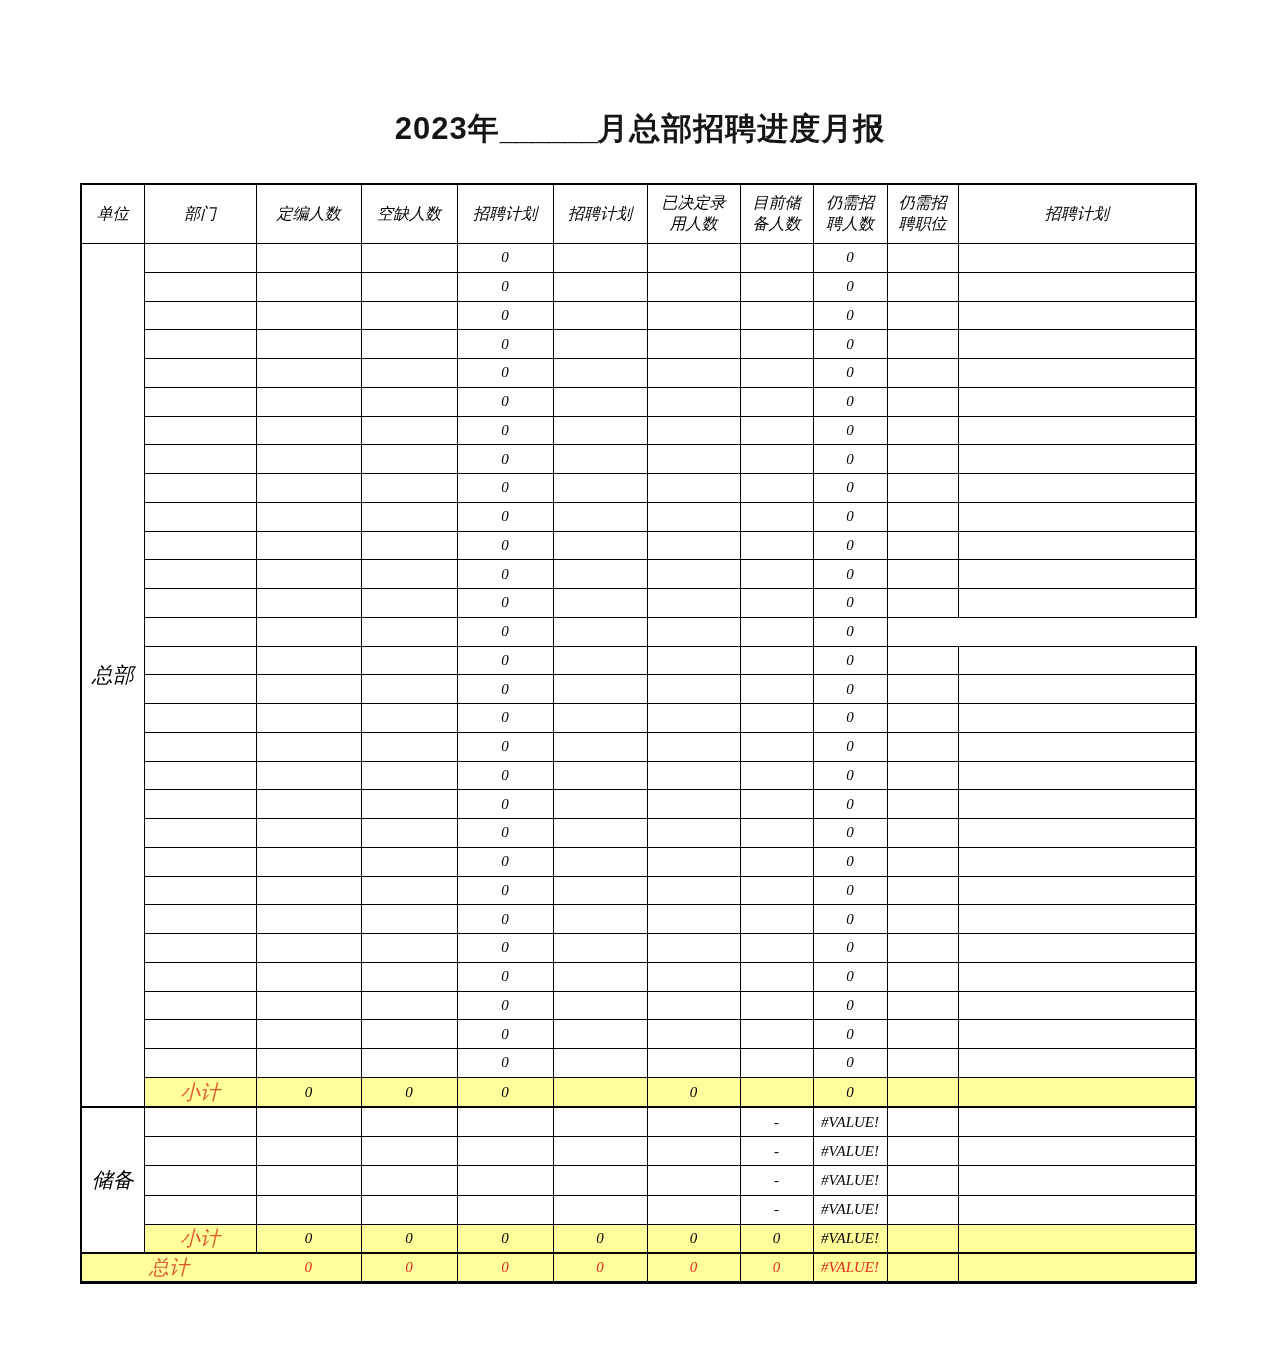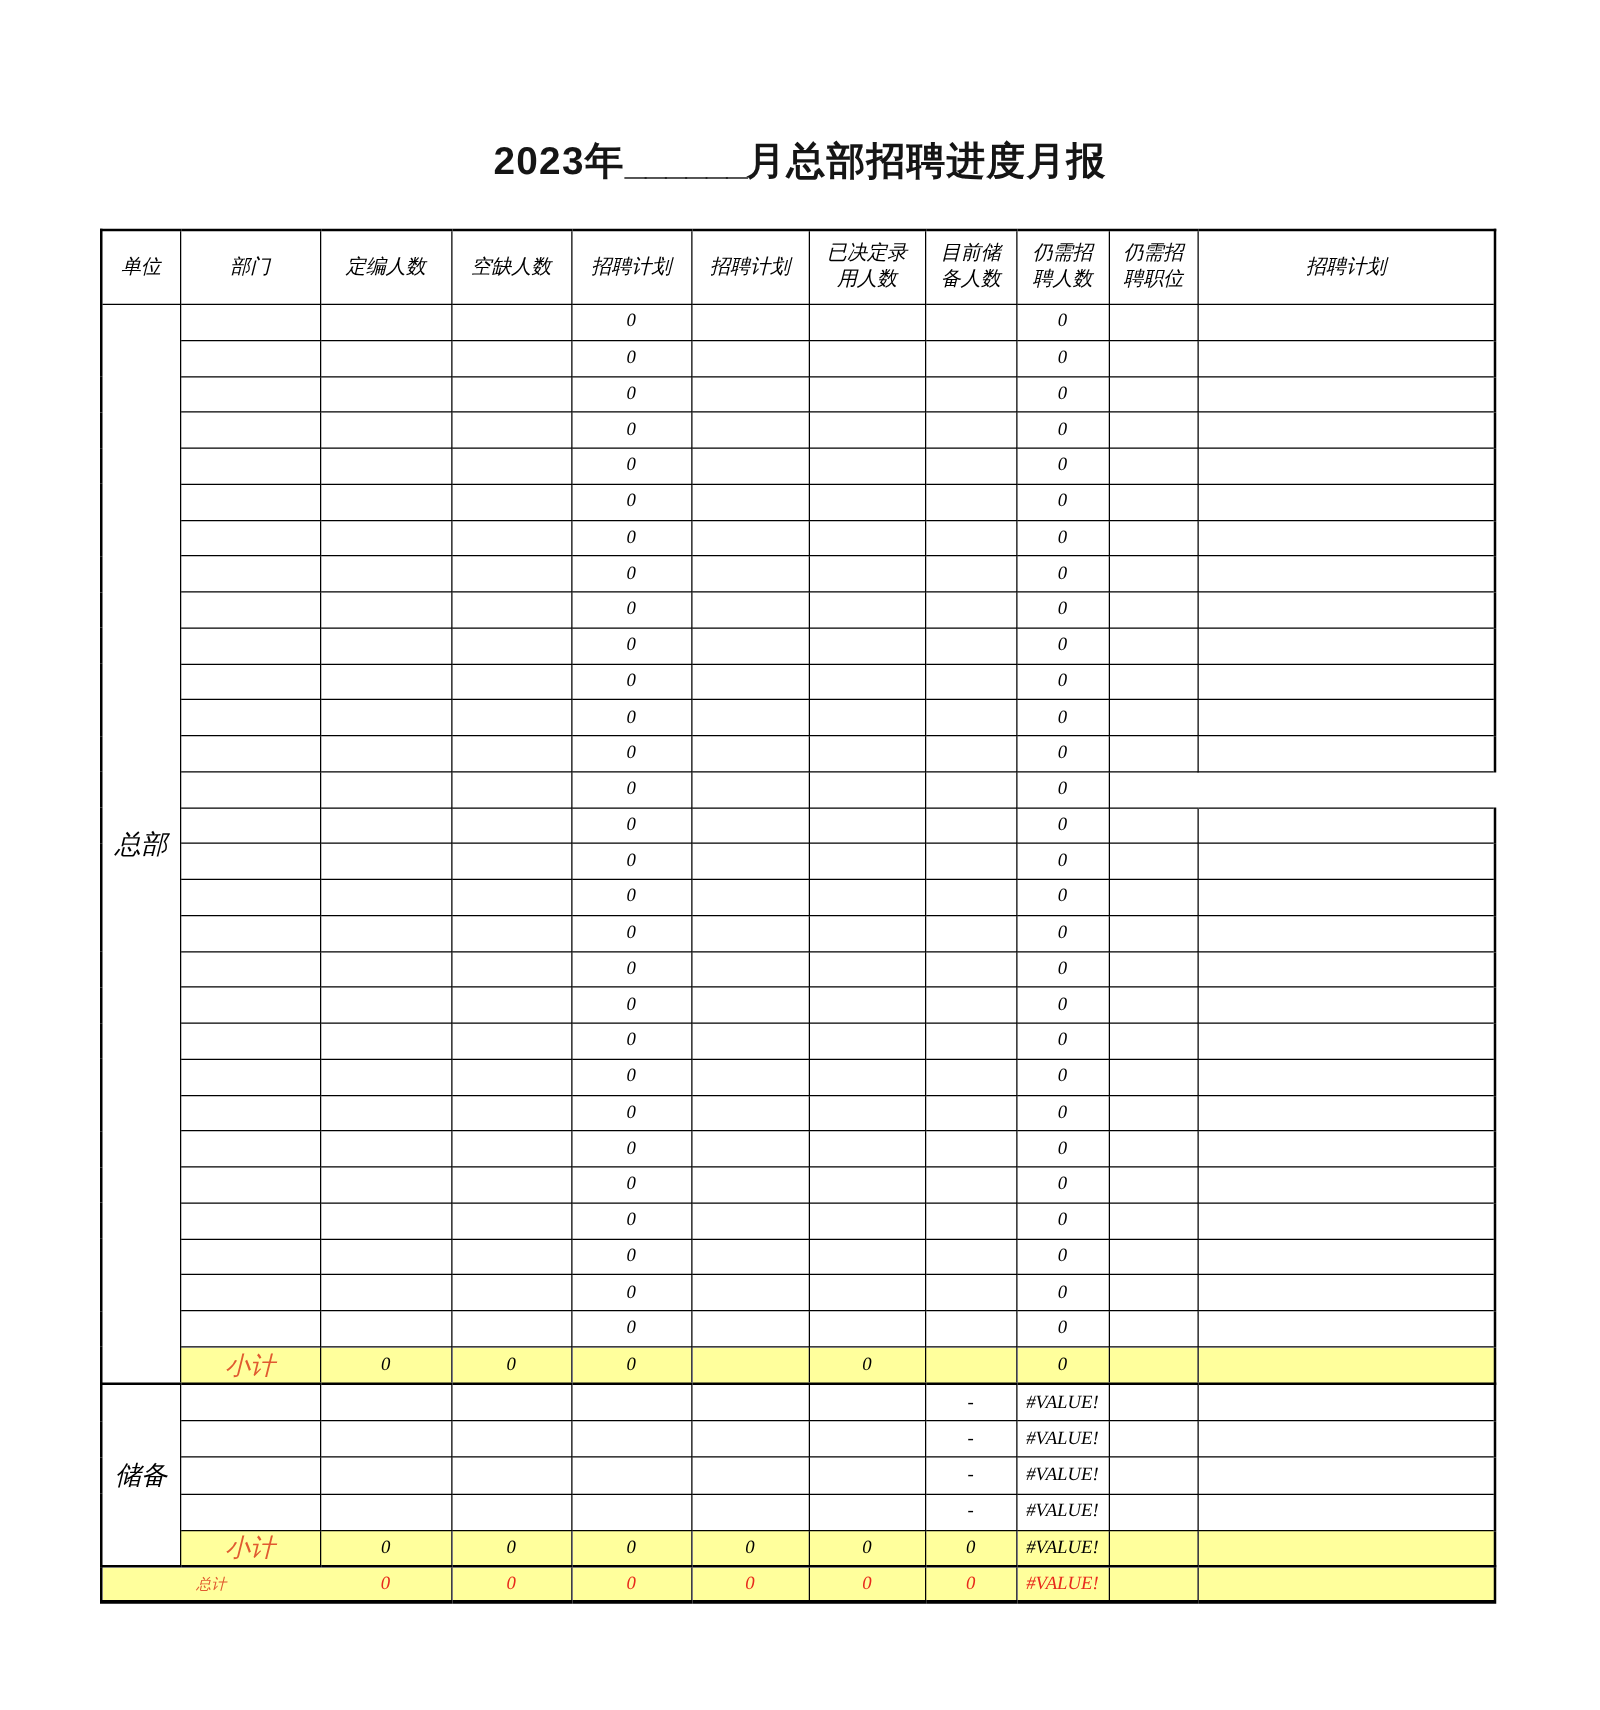--- a/index.html
+++ b/index.html
@@ -24,21 +24,21 @@
   tr.total{height:29px;}
   td.unit{font-size:21px;background:#ffffff;}
   .b-left2{border-left:2px solid #000 !important;}
   .b-right2{border-right:2px solid #000 !important;}
   .b-bot2{border-bottom:2px solid #000 !important;}
   .b-bot3{border-bottom:3px solid #000 !important;}
   td.gap{border-top:none;border-left:none;border-right:none;border-bottom:1px solid #000;}
   tr.hl td{background:var(--c-highlight,#FFFF9C);}
   td.sub-label{color:var(--c-subtotal,#E05A30);font-size:20px;}
   tr.total td{color:var(--c-total,#E8291C);}
-  tr.total td.total-label{color:var(--c-subtotal,#E05A30);font-size:12px;}
+  tr.total td.total-label{color:var(--c-subtotal,#E05A30);font-size:20px;}
   td.nr{border-right:none;}
   td.nl{border-left:none;}
 </style>
 </head>
 <body>
 
 <div class="page">
 
   <div class="title">
     <span class="u">2023</span><span>年</span><span class="blank">______</span><span>月总部招聘进度月报</span>

